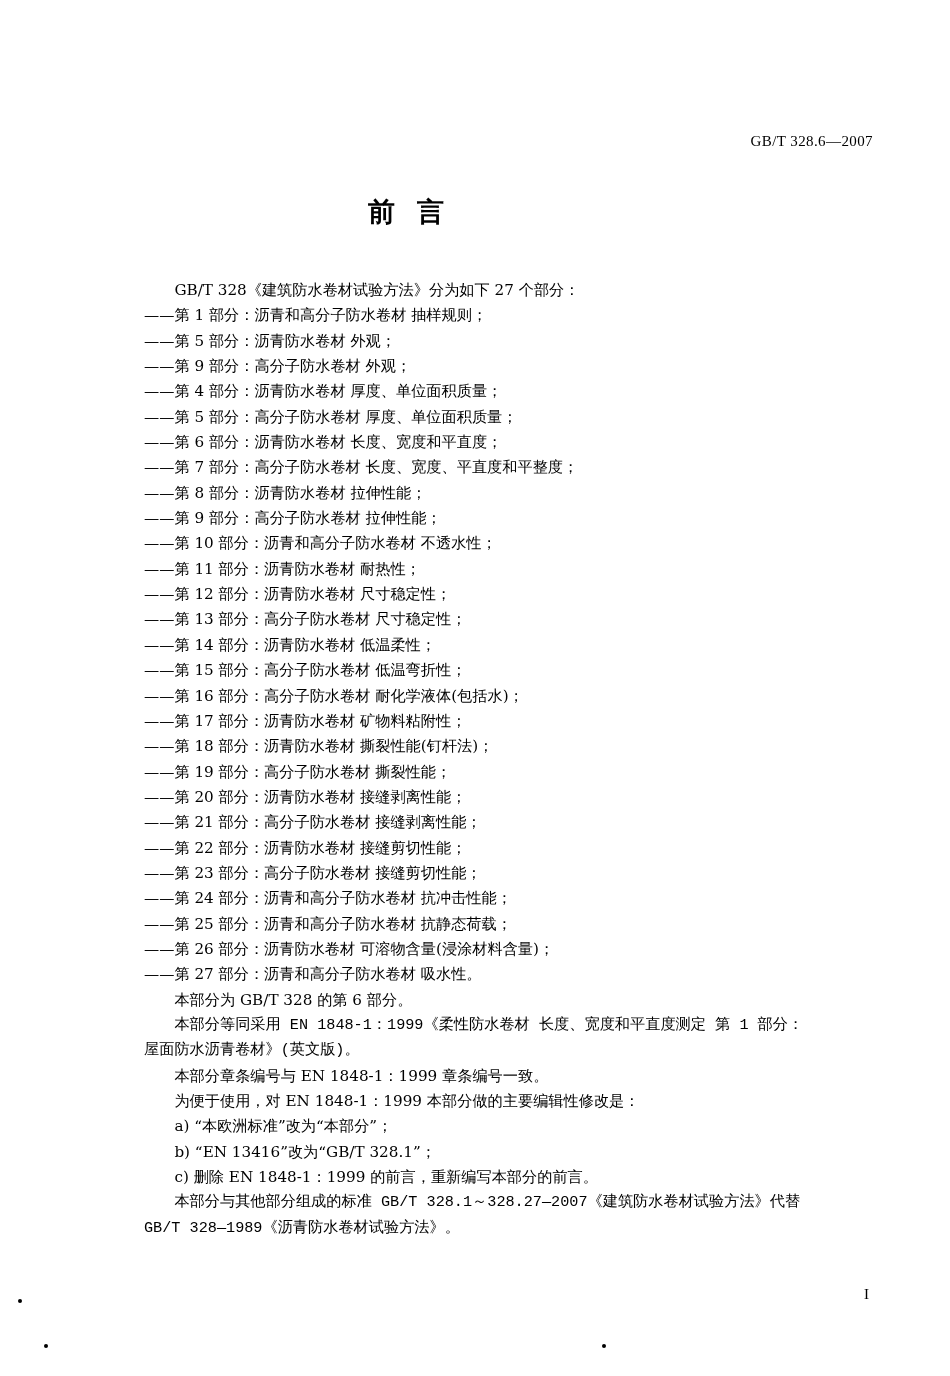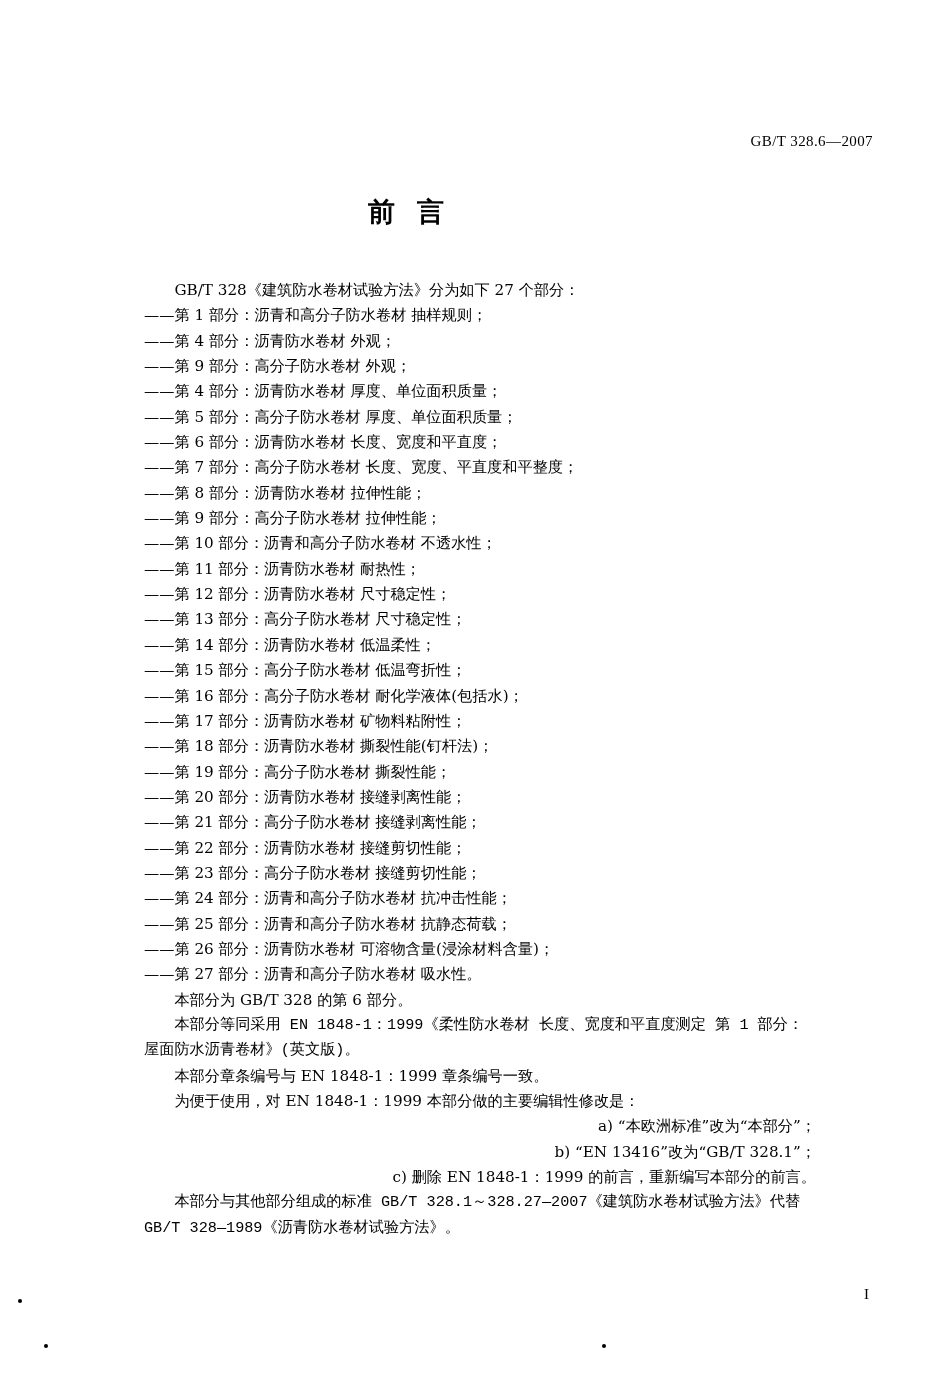--- a/index.html
+++ b/index.html
@@ -57,21 +57,20 @@
   .dash-item {
     white-space: nowrap;
   }
   .wrap {
     white-space: normal !important;
     font-family: Liberation Mono, monospace;
   }
   .list-abc {
     text-indent: 2em;
     white-space: normal !important;
-    text-align: right;
   }
   .page-num {
     position: absolute;
     bottom: 73px;
     right: 81px;
     font-size: 15px;
     font-family: "Liberation Serif", "DejaVu Serif", serif;
   }
   .crop-mark {
     position: absolute;
@@ -90,21 +89,21 @@
 <div class="page">
 
   <div class="std-number">GB/T 328.6—2007</div>
 
   <div class="doc-title">前言</div>
 
   <div class="body-block">
     <p class="indent">GB/T 328《建筑防水卷材试验方法》分为如下 27 个部分：</p>
 
     <p class="dash-item">——第 1 部分：沥青和高分子防水卷材  抽样规则；</p>
-    <p class="dash-item">——第 4 部分：沥青防水卷材  外观；</p>
+    <p class="dash-item">——第 5 部分：沥青防水卷材  外观；</p>
     <p class="dash-item">——第 9 部分：高分子防水卷材  外观；</p>
     <p class="dash-item">——第 4 部分：沥青防水卷材  厚度、单位面积质量；</p>
     <p class="dash-item">——第 5 部分：高分子防水卷材  厚度、单位面积质量；</p>
     <p class="dash-item">——第 6 部分：沥青防水卷材  长度、宽度和平直度；</p>
     <p class="dash-item">——第 7 部分：高分子防水卷材  长度、宽度、平直度和平整度；</p>
     <p class="dash-item">——第 8 部分：沥青防水卷材  拉伸性能；</p>
     <p class="dash-item">——第 9 部分：高分子防水卷材  拉伸性能；</p>
     <p class="dash-item">——第 10 部分：沥青和高分子防水卷材  不透水性；</p>
     <p class="dash-item">——第 11 部分：沥青防水卷材  耐热性；</p>
     <p class="dash-item">——第 12 部分：沥青防水卷材  尺寸稳定性；</p>

